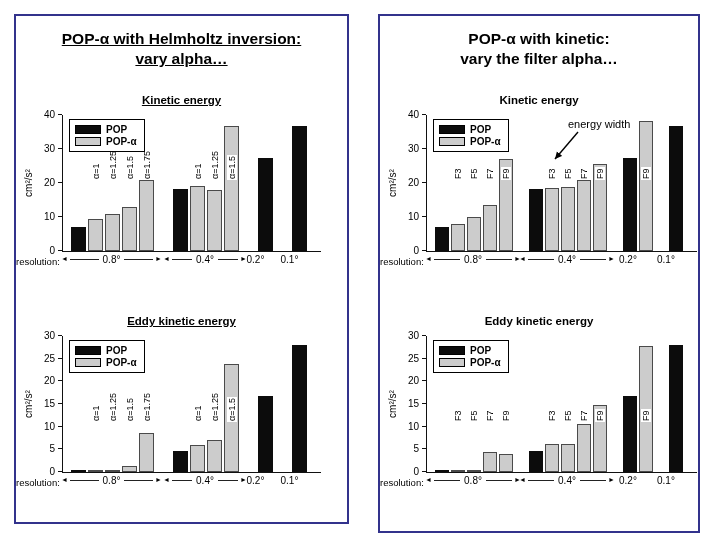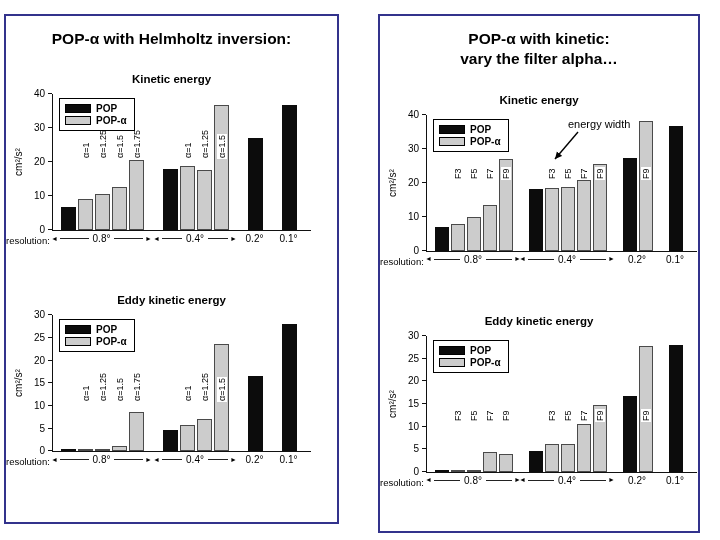--- a/index.html
+++ b/index.html
@@ -1,21 +1,21 @@
 <!DOCTYPE html>
 <html><head>
 <meta charset="utf-8">
 <style>
   html,body{margin:0;padding:0;}
   body{
     width:720px;height:540px;position:relative;background:#ffffff;
     font-family:"Liberation Sans", sans-serif;color:#000;overflow:hidden;
   }
   .panel{position:absolute;background:#fff;border:2px solid #32328c;}
-  #panel-left{left:4px;top:14px;width:331px;height:506px;}
+  #panel-left{left:14px;top:14px;width:331px;height:506px;text-decoration:underline;}
   #panel-right{left:378px;top:14px;width:318px;height:515px;}
   .panel-title{margin-top:13px;text-align:center;font-weight:bold;font-size:15.5px;line-height:1.32;}
   .chart{margin-top:24px;}
   .chart.chart-second{margin-top:44px;}
   .chart-title{text-align:center;font-weight:bold;font-size:11.5px;margin-bottom:9px;}
   .chart-row{display:flex;align-items:flex-start;margin-left:8px;}
   .gutter{position:relative;width:38px;height:136px;flex:0 0 38px;}
   .ylabel{
     position:absolute;left:-9px;top:50%;
     transform:translateY(-50%) rotate(-90deg);
@@ -39,34 +39,35 @@
   .legend{
     position:absolute;left:6px;top:4px;background:#fff;
     border:1.2px solid #000;padding:3px 7px 3px 5px;z-index:5;
   }
   .legend-row{display:flex;align-items:center;margin:1px 0;}
   .legend-swatch{width:26px;height:9px;box-sizing:border-box;margin-right:5px;}
   .legend-swatch.pop{background:#0c0c0c;border:1px solid #000;}
   .legend-swatch.alpha{background:#cccccc;border:1px solid #000;}
   .legend-text{font-size:10px;font-weight:bold;line-height:11px;}
   .labels-row{position:relative;height:17px;margin-top:2px;}
-  .group-label{position:absolute;top:0;display:flex;align-items:center;justify-content:center;font-size:10px;}
+  .group-label{position:absolute;top:0;display:flex;align-items:center;justify-content:space-between;font-size:10px;}
   .group-label .tri{font-size:7px;line-height:10px;}
   .group-label .line{flex:1;height:0;border-top:1px solid #222;margin:0 2px;}
   .group-label .lbl{padding:0 2px;white-space:nowrap;}
   .resolution-label{position:absolute;left:-46px;top:2px;font-size:9.5px;white-space:nowrap;}
   .annotation-text{position:absolute;font-size:11px;white-space:nowrap;z-index:4;}
   .annotation-svg{position:absolute;left:0;top:0;pointer-events:none;z-index:4;}
 </style>
 </head>
 <body>
 
 <div class="panel" id="panel-left">
   <div class="panel-title">
     <div>POP-α with Helmholtz inversion:</div>
+    <div>vary alpha…</div>
   </div>
   <div class="chart">
       <div class="chart-title">Kinetic energy</div>
       <div class="chart-row">
         <div class="gutter">
           <span class="ylabel">cm²/s²</span>
           <div class="ytick-label" style="bottom: -5px;">0</div>
           <div class="ytick-mark" style="bottom: 0px;"></div>
           <div class="ytick-label" style="bottom: 29px;">10</div>
           <div class="ytick-mark" style="bottom: 34px;"></div>

